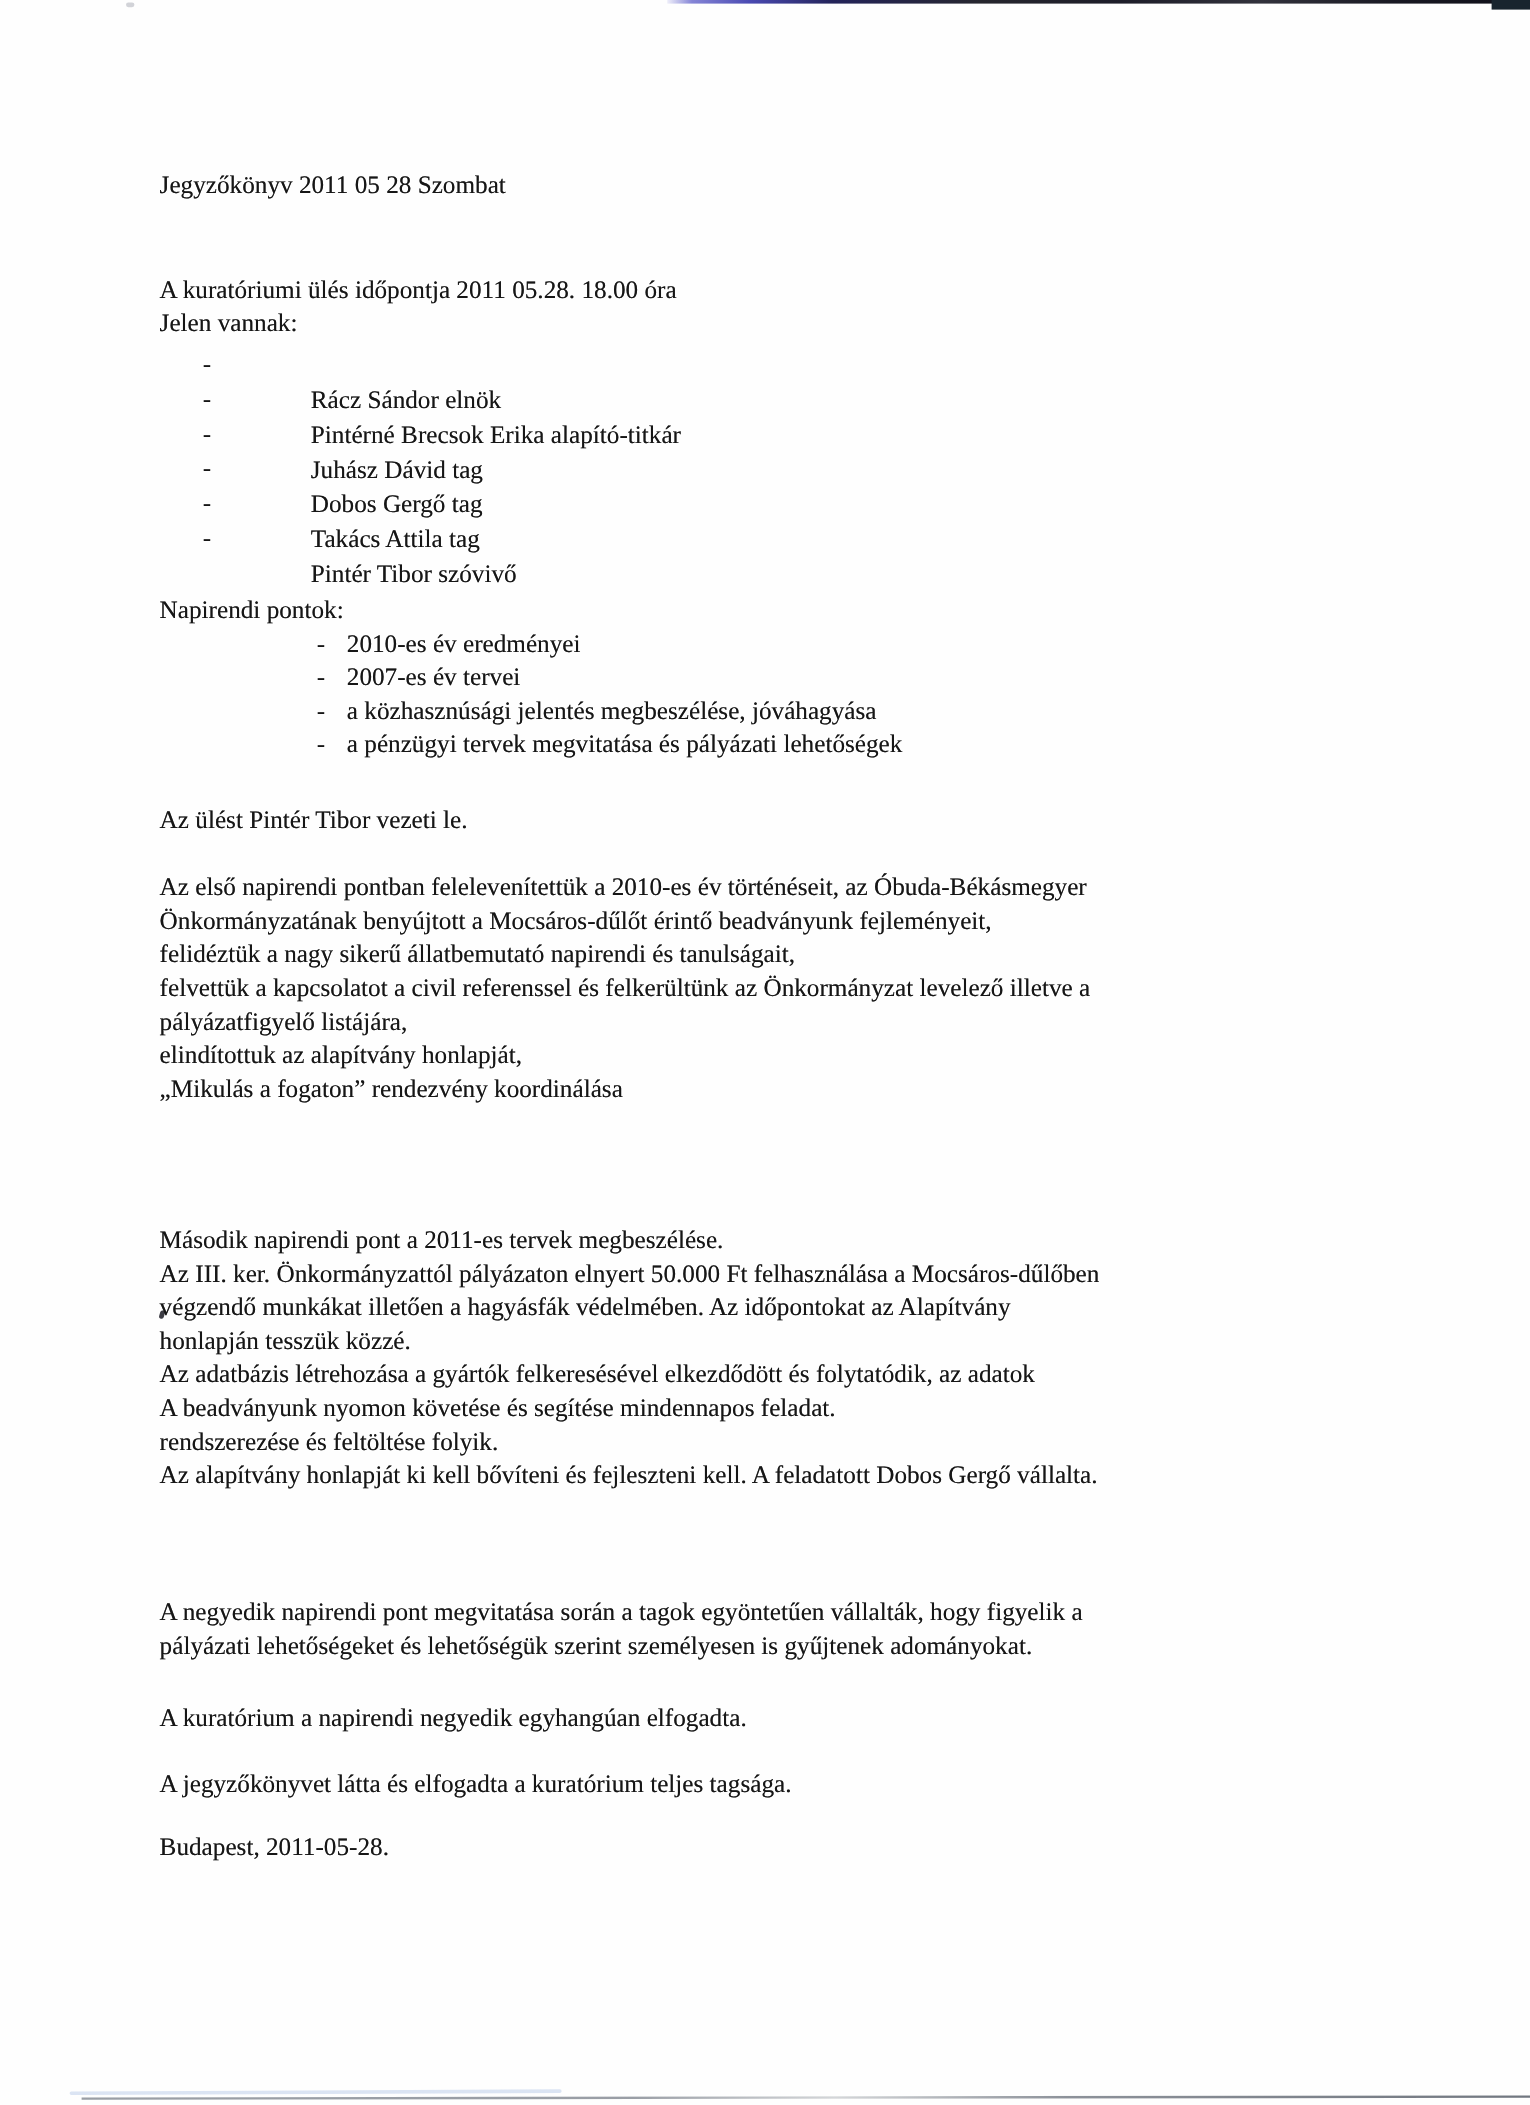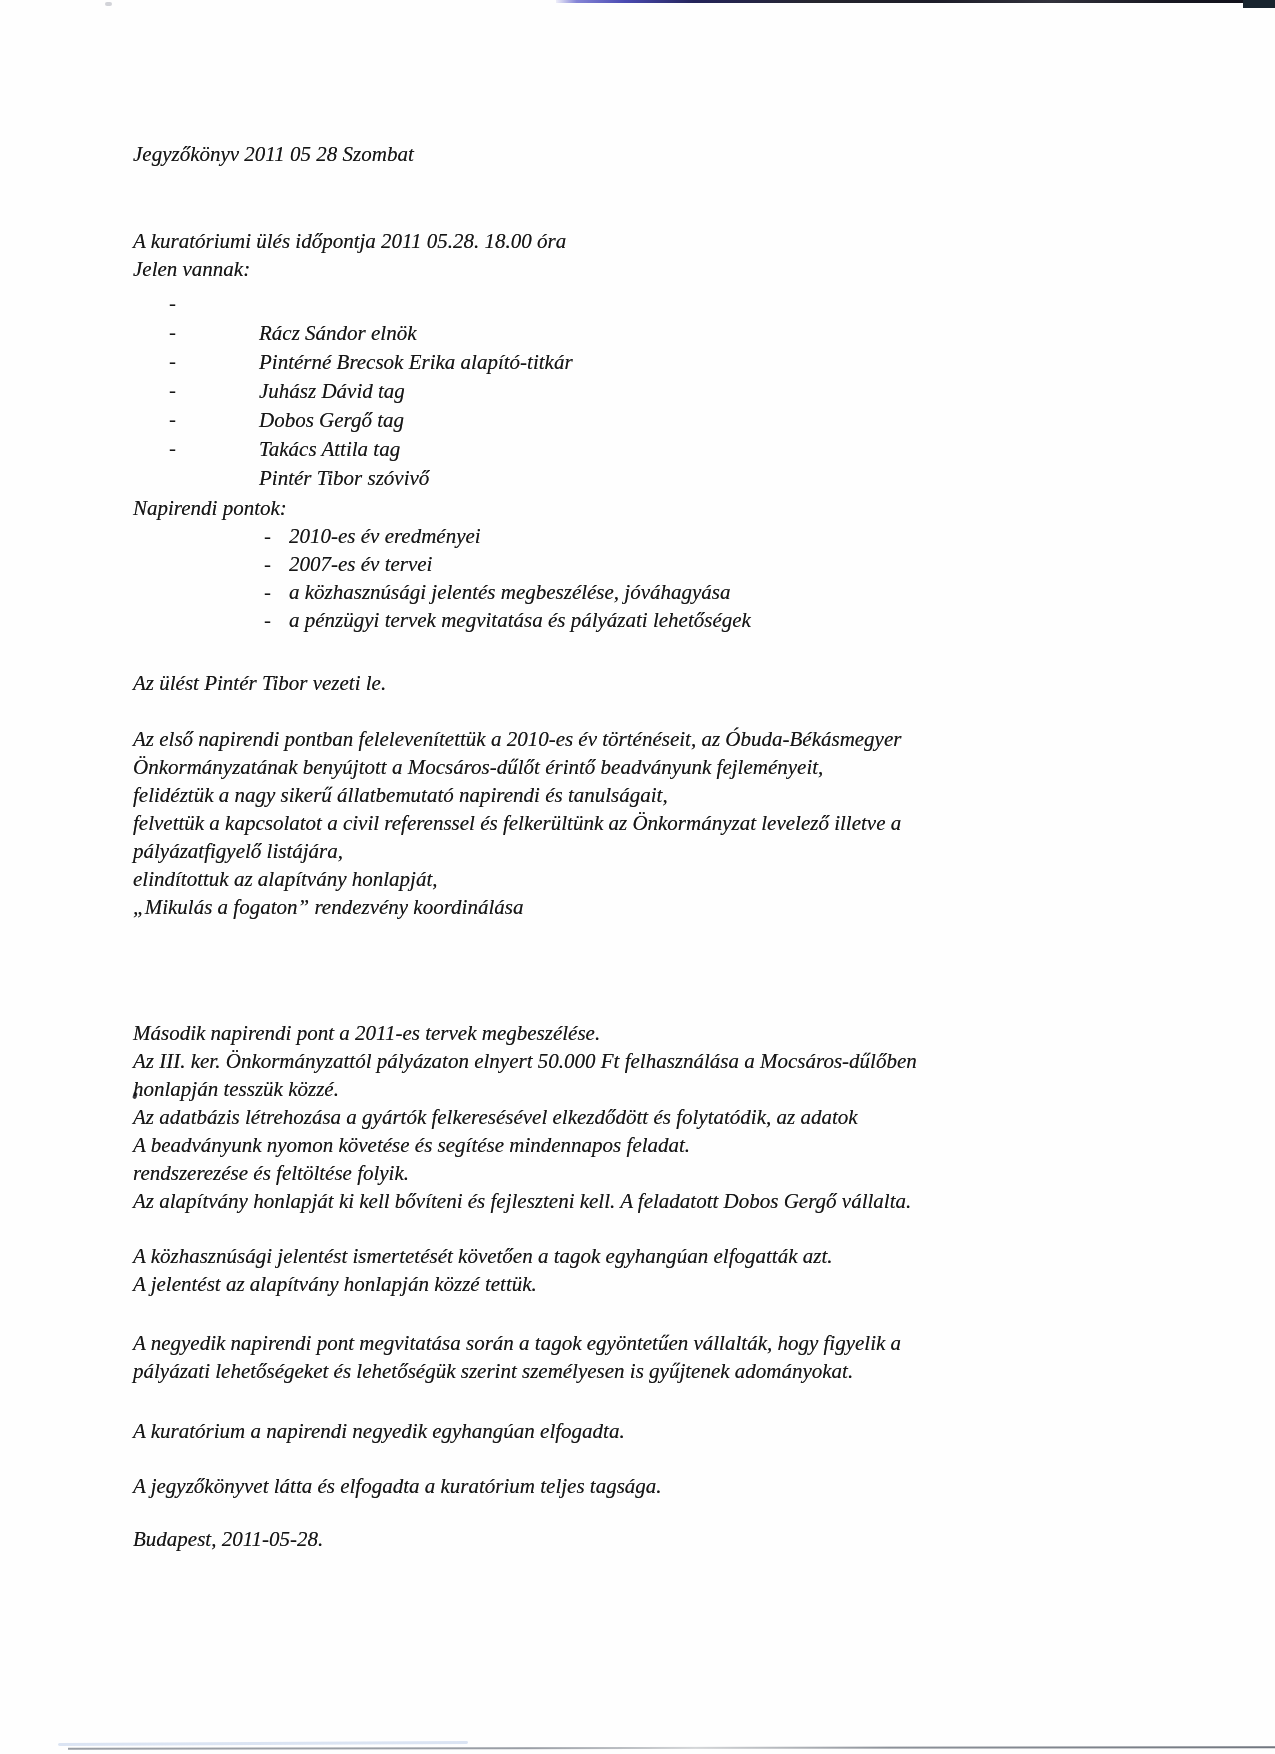--- a/index.html
+++ b/index.html
@@ -6,21 +6,20 @@
   .page {
     position: relative;
     width: 1275px;
     height: 1754px;
     background: #fefefe;
     overflow: hidden;
     font-family: "Liberation Serif", "DejaVu Serif", serif;
     color: #161616;
     font-size: 21px;
     line-height: 28px;
-    font-style: italic;
     -webkit-font-smoothing: antialiased;
   }
   .abs { position: absolute; left: 133px; white-space: nowrap; }
   .txtline { white-space: nowrap; text-shadow: 0 0 0.5px rgba(0,0,0,0.55); }
   .listrow { position: relative; height: 29px; }
   .listrow2 { position: relative; height: 28px; }
   .dash-att { position: absolute; left: 36px; top: 0; }
   .txt-att  { position: absolute; left: 126px; top: 0; white-space: nowrap; text-shadow: 0 0 0.5px rgba(0,0,0,0.55); margin-top: 30px; }
   .dash-ag  { position: absolute; left: 131px; top: 0; }
   .txt-ag   { position: absolute; left: 156px; top: 0; white-space: nowrap; text-shadow: 0 0 0.5px rgba(0,0,0,0.55); }
@@ -133,31 +132,28 @@
     <div class="txtline">felidéztük a nagy sikerű állatbemutató napirendi és tanulságait,</div>
     <div class="txtline">felvettük a kapcsolatot a civil referenssel és felkerültünk az Önkormányzat levelező illetve a</div>
     <div class="txtline">pályázatfigyelő listájára,</div>
     <div class="txtline">elindítottuk az alapítvány honlapját,</div>
     <div class="txtline">„Mikulás a fogaton” rendezvény koordinálása</div>
   </div>
 
   <div class="abs" style="top:1019px">
     <div class="txtline">Második napirendi pont a 2011-es tervek megbeszélése.</div>
     <div class="txtline">Az III. ker. Önkormányzattól pályázaton elnyert 50.000 Ft felhasználása a Mocsáros-dűlőben</div>
+    <div class="txtline">végzendő munkákat illetően a hagyásfák védelmében. Az időpontokat az Alapítvány</div>
     <div class="txtline">honlapján tesszük közzé.</div>
     <div class="txtline">Az adatbázis létrehozása a gyártók felkeresésével elkezdődött és folytatódik, az adatok</div>
     <div class="txtline">A beadványunk nyomon követése és segítése mindennapos feladat.</div>
     <div class="txtline">rendszerezése és feltöltése folyik.</div>
     <div class="txtline">Az alapítvány honlapját ki kell bővíteni és fejleszteni kell. A feladatott Dobos Gergő vállalta.</div>
   </div>
 
-  <div class="abs" style="top:1242px">
-    <div class="txtline">A közhasznúsági jelentést ismertetését követően a tagok egyhangúan elfogatták azt.</div>
-    <div class="txtline">A jelentést az alapítvány honlapján közzé tettük.</div>
-  </div>
 
   <div class="abs" style="top:1329px">
     <div class="txtline">A negyedik napirendi pont megvitatása során a tagok egyöntetűen vállalták, hogy figyelik a</div>
     <div class="txtline">pályázati lehetőségeket és lehetőségük szerint személyesen is gyűjtenek adományokat.</div>
   </div>
 
   <div class="abs txtline" style="top:1417px">A kuratórium a napirendi negyedik egyhangúan elfogadta.</div>
 
   <div class="abs txtline" style="top:1472px">A jegyzőkönyvet látta és elfogadta a kuratórium teljes tagsága.</div>
 

